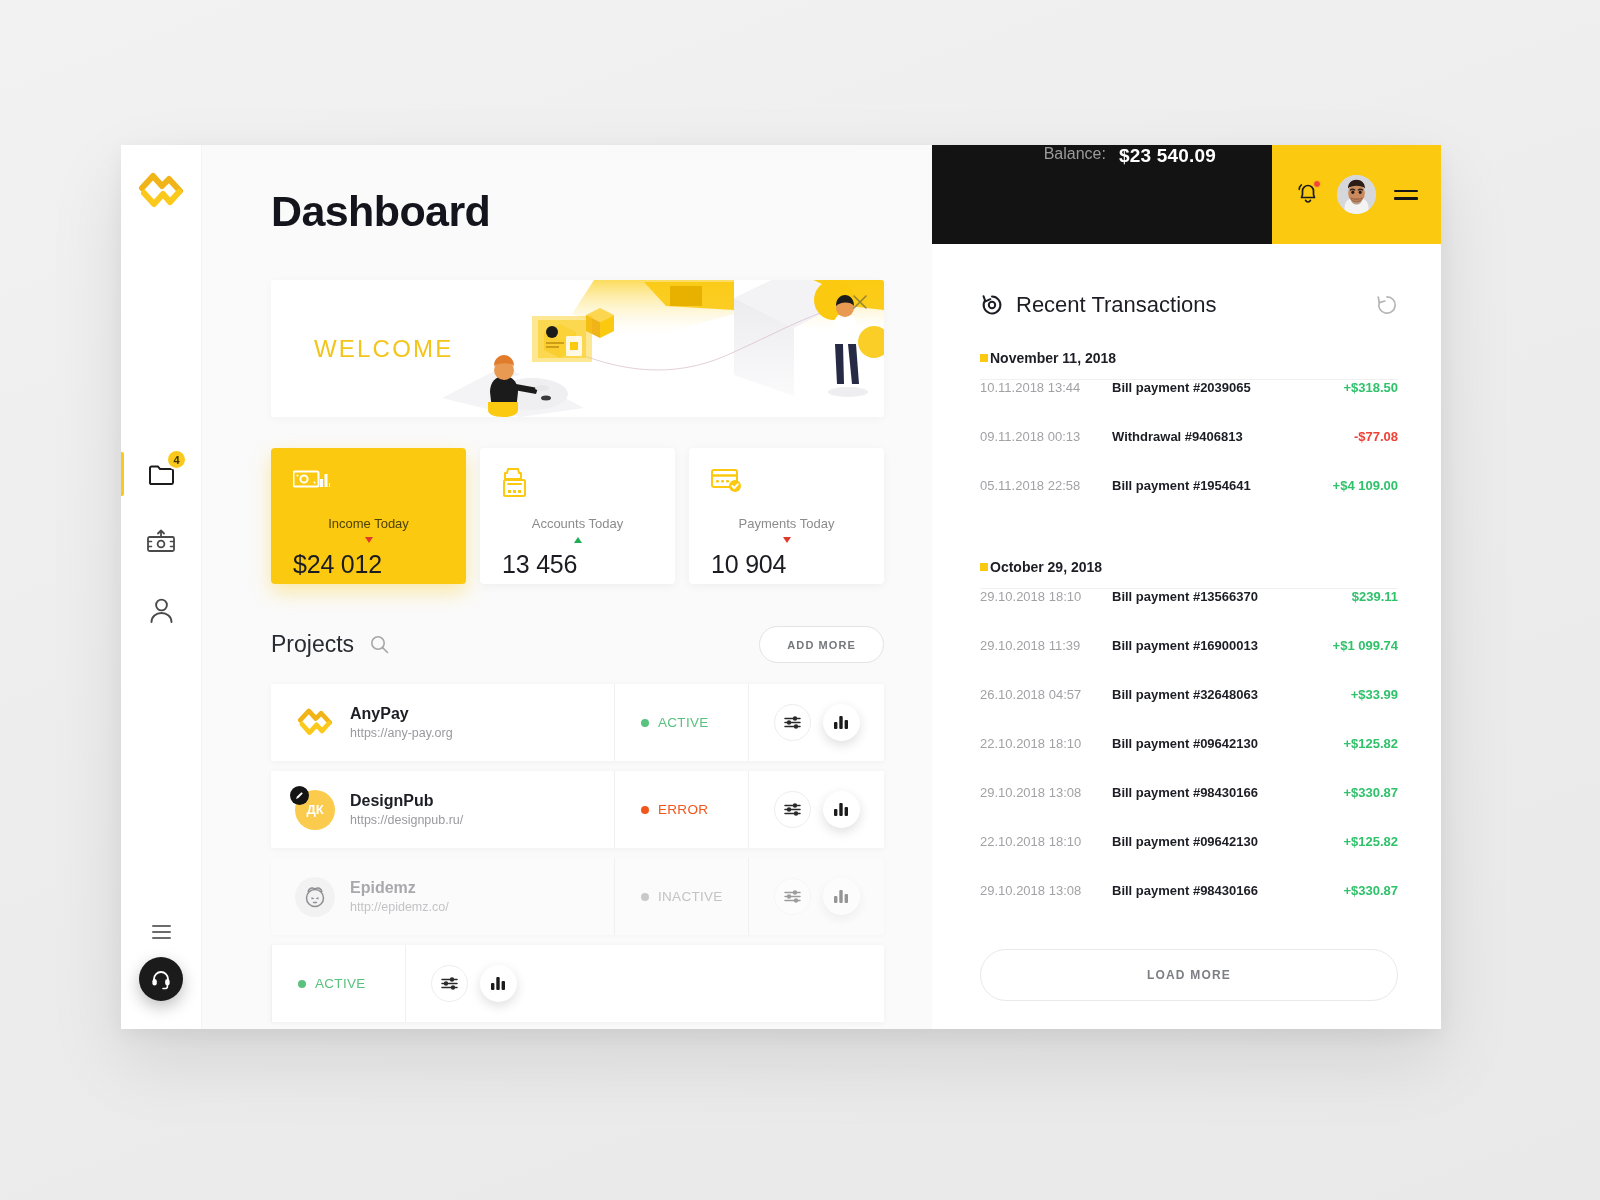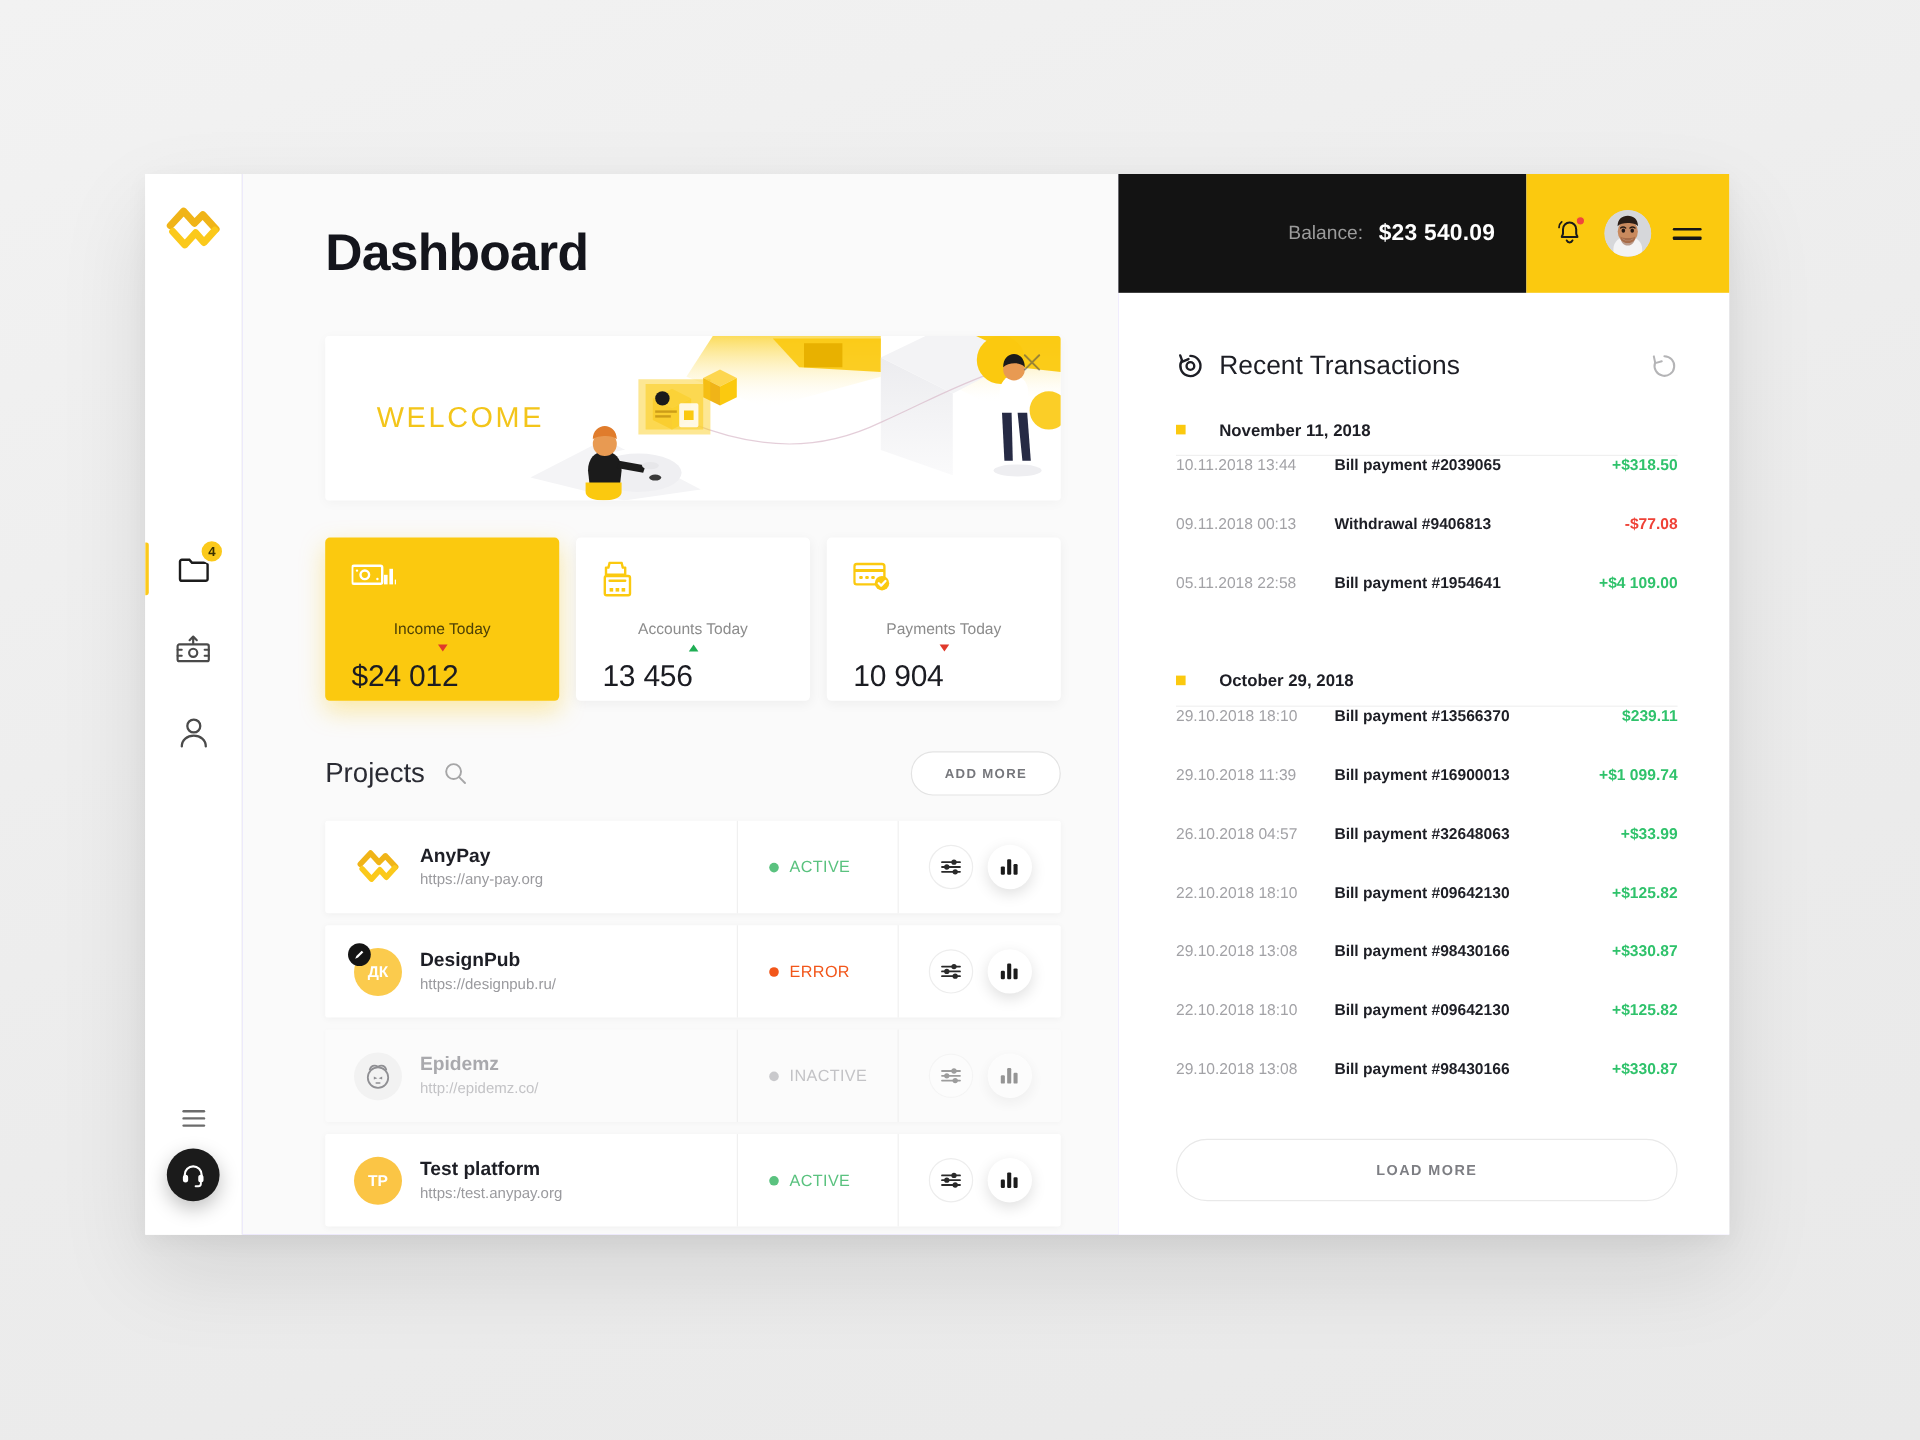--- a/index.html
+++ b/index.html
@@ -200,22 +200,22 @@
   
   .right {
     width: 510px; flex: 0 0 510px;
     background: #fff;
     position: relative;
     display: flex; flex-direction: column;
   }
   .topbar { height: 99px; display: flex; }
   .topbar-dark {
     flex: 1 1 auto; background: #131313;
-    display: flex; align-items: center; justify-content: flex-end;
-    padding-right: 26px;
+    display: flex; align-items: flex-start; justify-content: flex-end;
+    padding-right: 56px;
   }
   .bal-label { font-size: 16px; color: #9b9b9b; margin-right: 13px; }
   .bal-value { font-size: 19px; color: #fff; font-weight: 700; letter-spacing: .2px; }
   .topbar-yellow {
     width: 170px; flex: 0 0 170px; background: #FBC90F;
     display: flex; align-items: center; justify-content: center; gap: 18px;
   }
   .bell-wrap { position: relative; cursor: pointer; }
   .bell-dot {
     position: absolute; right: -2px; top: -1px;
@@ -238,21 +238,21 @@
   .rt-title { font-size: 22px; color: #1d1e25; margin-left: 12px; font-weight: 400; }
   .rt-refresh { margin-left: auto; cursor: pointer; opacity: .45; display: flex; }
 
   .tx-scroll {
     padding: 0 44px 0 48px;
     position: relative;
     flex: 1 1 auto;
     overflow: hidden;
   }
   .tx-group-head {
-    display: flex; align-items: center; gap: 28px;
+    display: flex; align-items: center; gap: 2px;
     padding: 32px 0 13px 0;
     border-bottom: 1px solid #f0f0f0;
     font-size: 14px; font-weight: 700; color: #1d1e25;
   }
   .sq { width: 8px; height: 8px; background: #FBC90F; display: block; }
   .tx-row {
     display: flex; align-items: flex-start;
     height: 49px;
     font-size: 13px;
   }
@@ -591,29 +591,20 @@
               <svg width="16" height="15" viewBox="0 0 16 15">
                 <rect x="1" y="7" width="3.4" height="7" rx="1" fill="#1b1b1b"></rect>
                 <rect x="6.3" y="1" width="3.4" height="13" rx="1" fill="#1b1b1b"></rect>
                 <rect x="11.6" y="5" width="3.4" height="9" rx="1" fill="#1b1b1b"></rect>
               </svg>
             </div>
           </div>
         </div>
 
         <div class="project-row">
-          <div class="pr-main">
-            <div class="pr-avatar" style="background:#FBC545">
-              <span style="font-size:13px">TP</span>
-            </div>
-            <div>
-              <div class="pr-name">Test platform</div>
-              <div class="pr-url">https:/test.anypay.org</div>
-            </div>
-          </div>
           <div class="pr-status" style="color:#5ac27f">
             <span class="dot" style="background:#5ac27f"></span>
             <span>ACTIVE</span>
           </div>
           <div class="pr-actions">
             <div class="circ-btn outline">
               <svg width="17" height="17" viewBox="0 0 17 17">
                 <path d="M1 4.5h15M1 8.5h15M1 12.5h15" stroke="#2a2a2a" stroke-width="1.5" stroke-linecap="round"></path>
                 <circle cx="11" cy="4.5" r="2.2" fill="#2a2a2a"></circle>
                 <circle cx="5" cy="8.5" r="2.2" fill="#2a2a2a"></circle>

